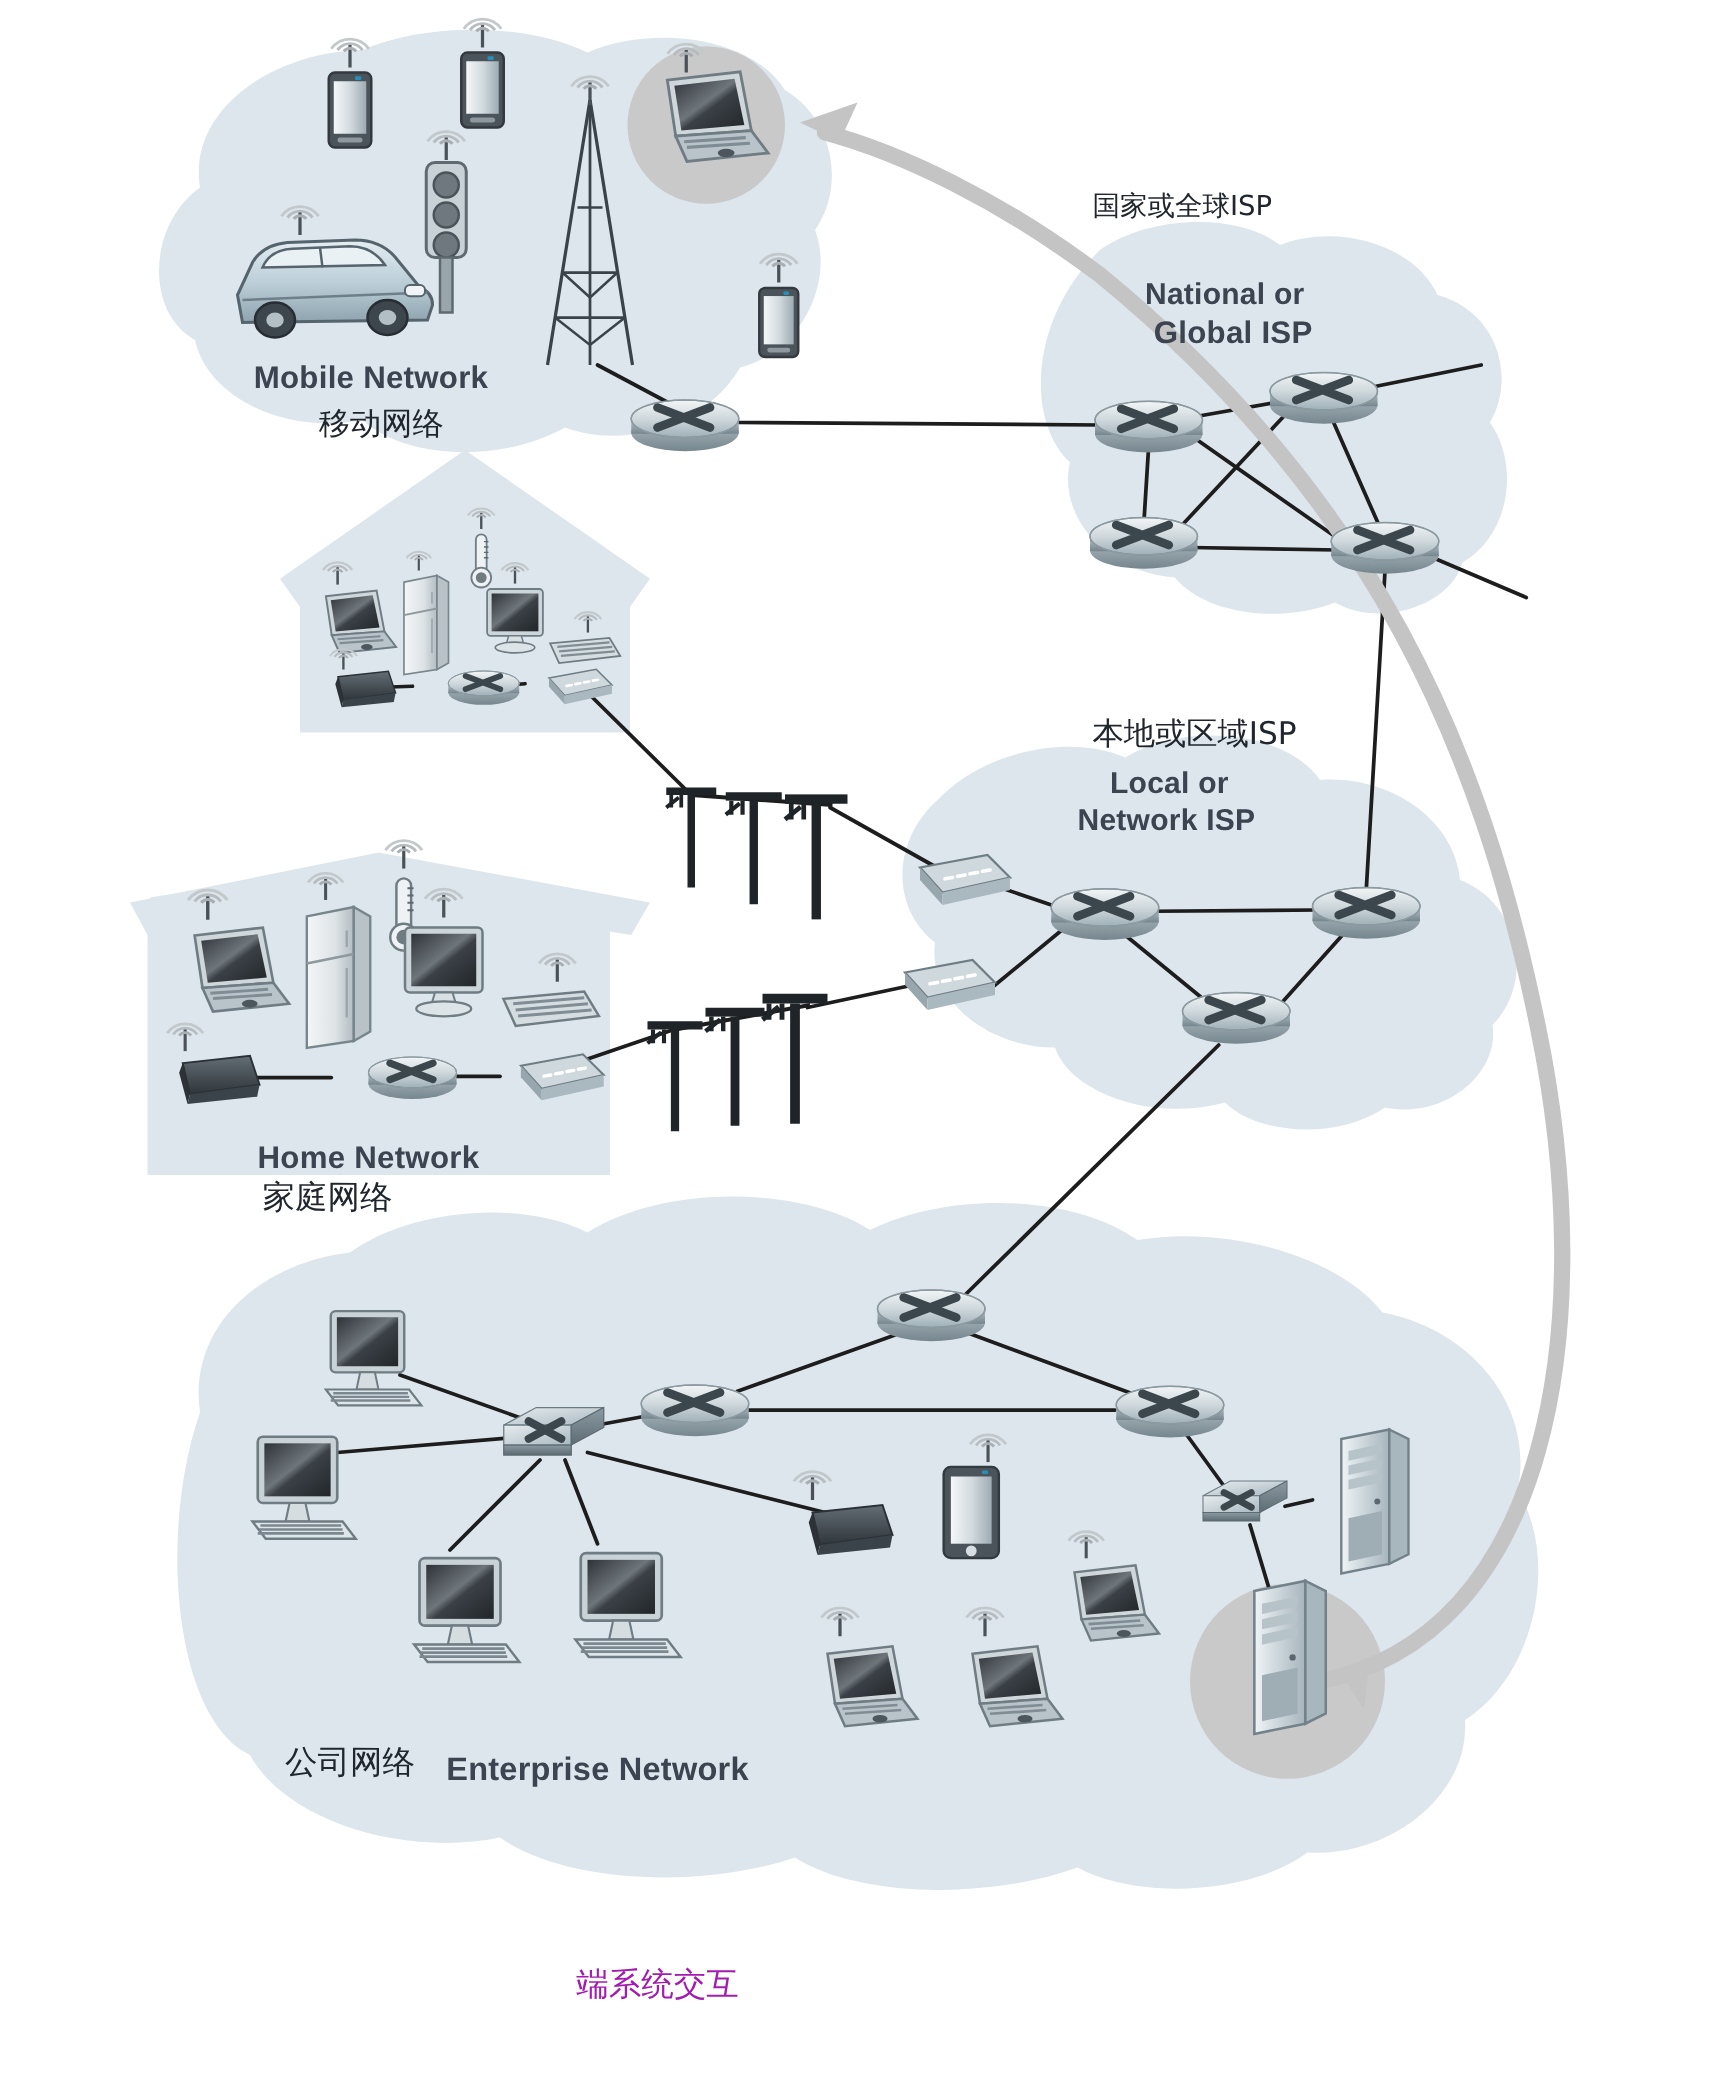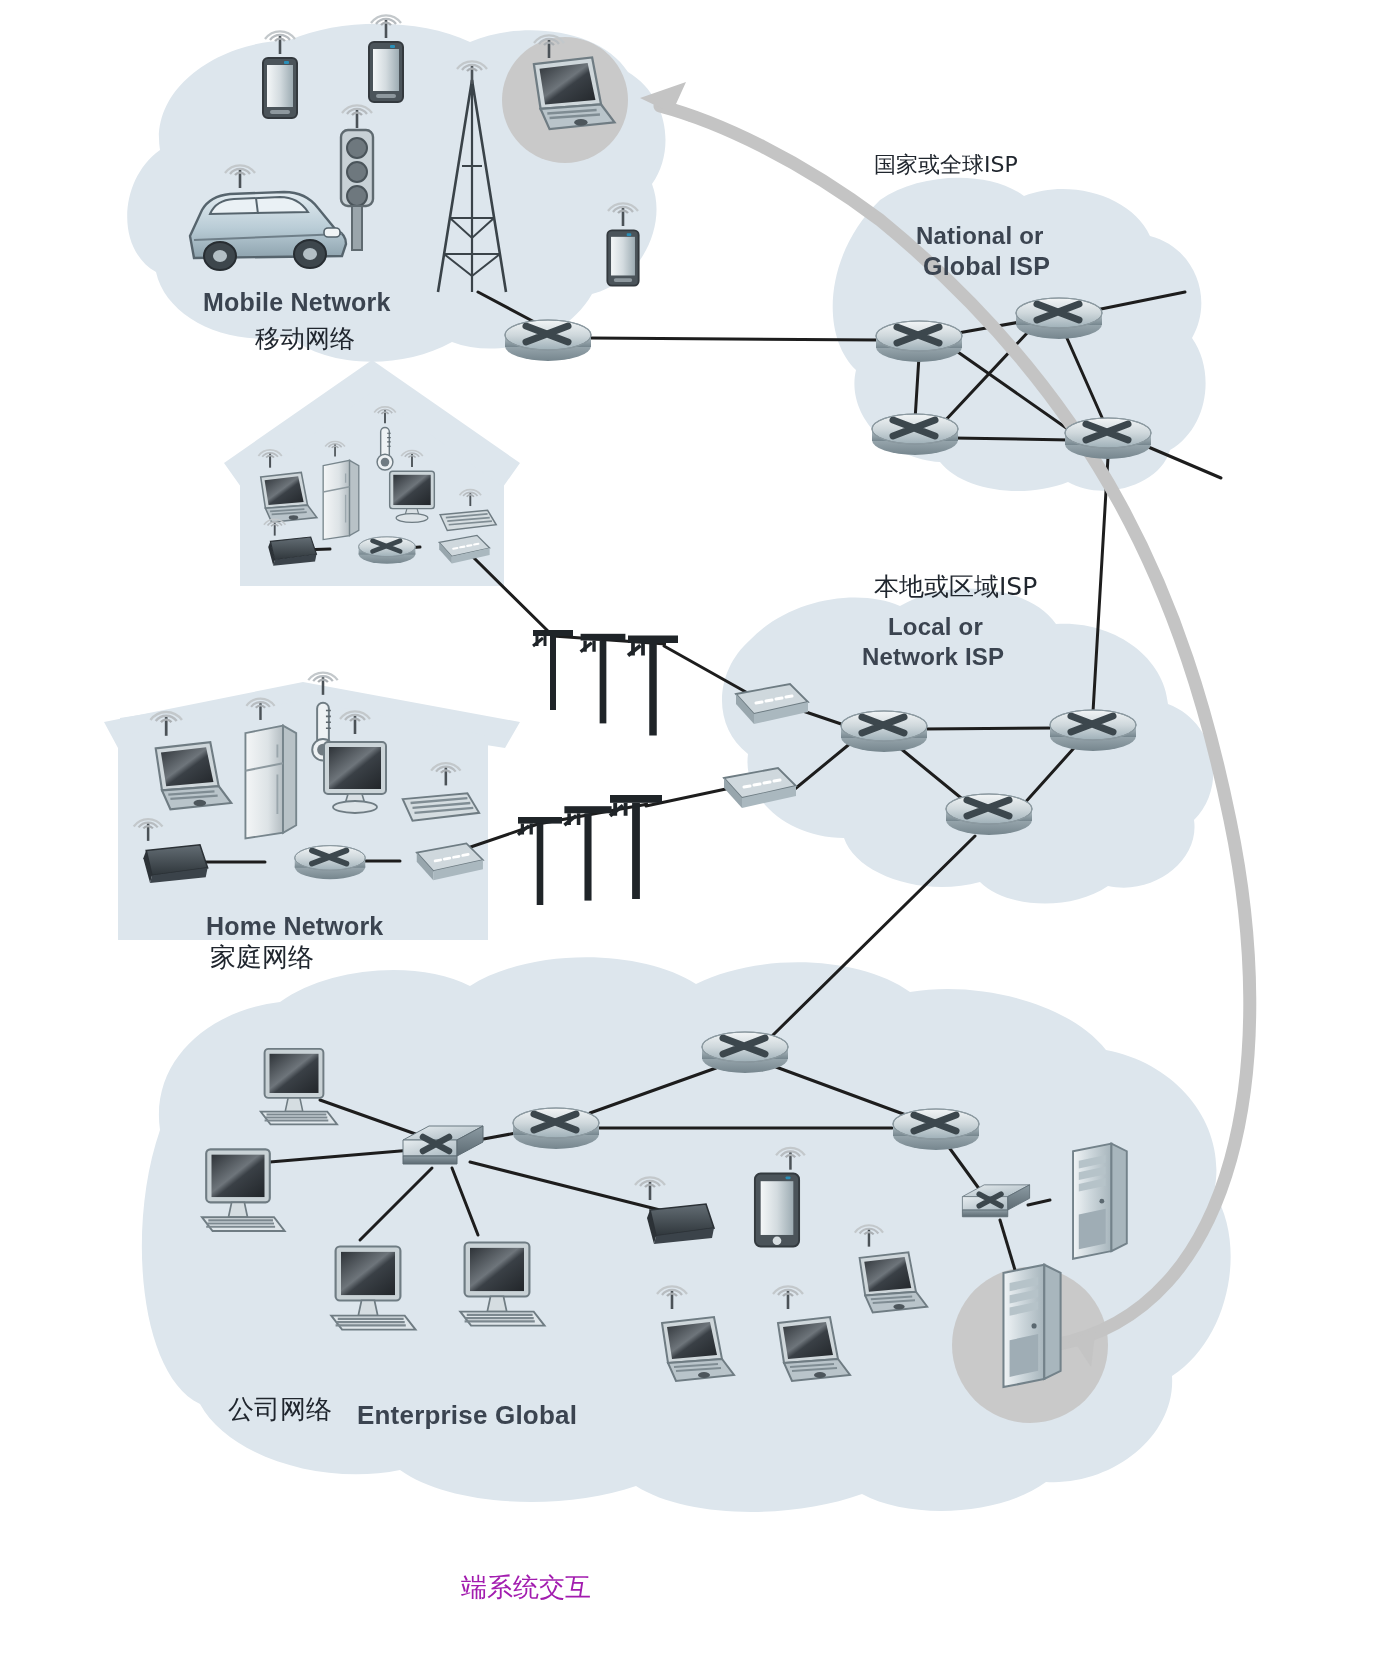--- a/index.html
+++ b/index.html
@@ -527,17 +527,17 @@
 <div class="lbl lbl-en" style="left:923px;top:252px;font-size:25px;">Global ISP</div>
 
 <div class="lbl lbl-cn" style="left:874px;top:570px;font-size:25px;">本地或区域ISP</div>
 <div class="lbl lbl-en" style="left:888px;top:613px;font-size:24px;">Local or</div>
 <div class="lbl lbl-en" style="left:862px;top:643px;font-size:24px;">Network ISP</div>
 
 <div class="lbl lbl-en" style="left:206px;top:912px;font-size:25px;">Home Network</div>
 <div class="lbl lbl-cn" style="left:210px;top:940px;font-size:26px;">家庭网络</div>
 
 <div class="lbl lbl-cn" style="left:228px;top:1392px;font-size:26px;">公司网络</div>
-<div class="lbl lbl-en" style="left:357px;top:1400px;font-size:26px;">Enterprise Global</div>
+<div class="lbl lbl-en" style="left:357px;top:1400px;font-size:26px;">Enterprise Network</div>
 
 <div class="cap" style="left:461px;top:1570px;font-size:26px;">端系统交互</div>
 
 </div>
 
 </body></html>

